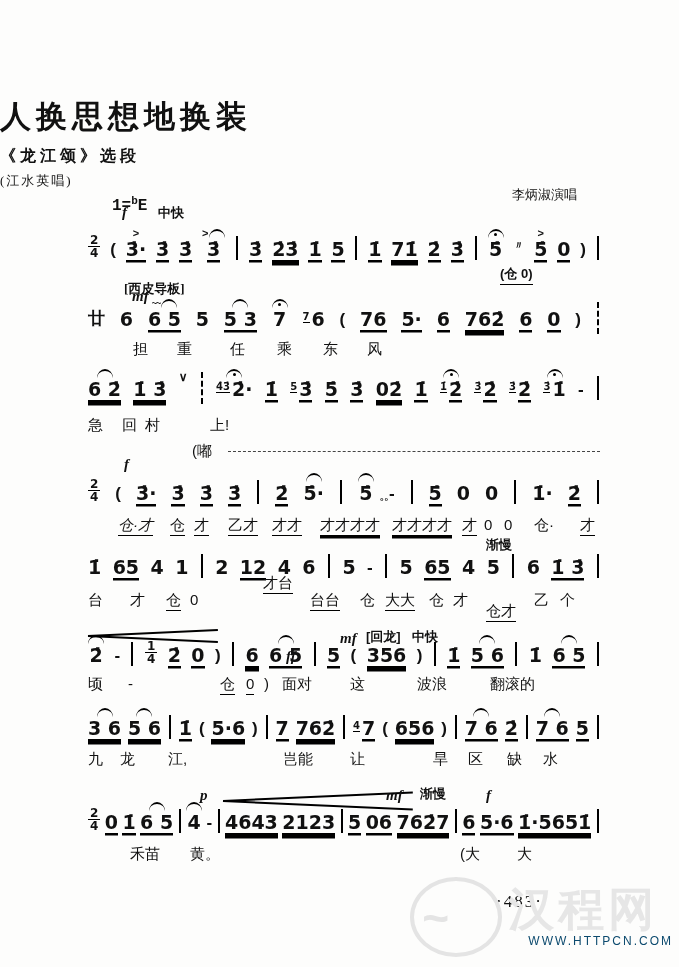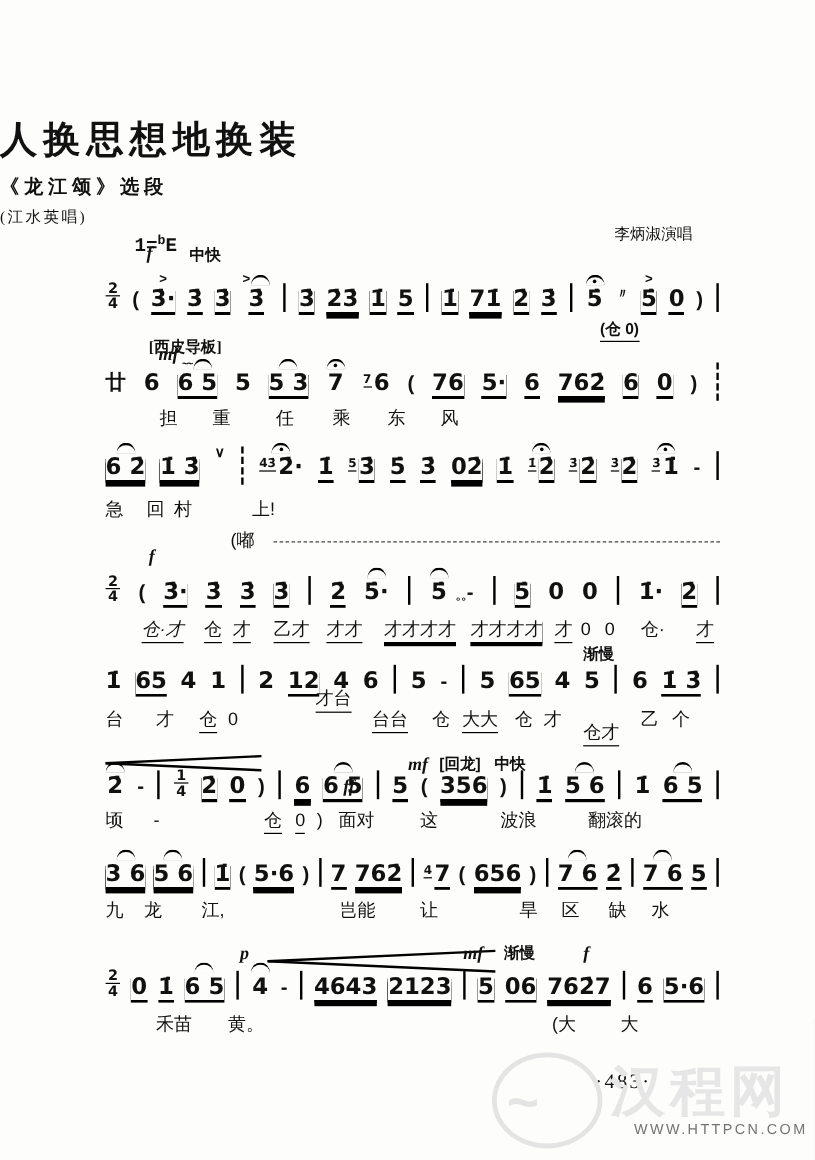--- a/index.html
+++ b/index.html
@@ -60,21 +60,21 @@
   .lu1{border-bottom:1.6px solid #000;padding-bottom:1px;}
   .lu2{border-bottom:1.6px solid #000;box-shadow:0 2.5px 0 0 #000;padding-bottom:1px;}
   .dashline{border-top:1.6px dashed #444;height:0;margin-top:9px;}
 
   .pageno{position:absolute;left:496px;top:892px;font-size:17px;letter-spacing:2px;
           font-family:"Liberation Serif",serif;}
   .wm{position:absolute;right:6px;bottom:10px;display:flex;align-items:center;gap:6px;}
   .wm-logo{width:84px;height:72px;border:4px solid #e4e4e4;border-radius:50%;position:relative;}
   .wm-logo::before{content:"~";position:absolute;left:8px;top:10px;font-size:46px;color:#e4e4e4;font-weight:bold;}
   .wm-cn{font-size:46px;color:#e6e6e6;font-weight:bold;letter-spacing:4px;line-height:1;}
-  .wm-url{font-size:12px;color:#737373;letter-spacing:2px;text-align:right;margin-top:2px;margin-left:20px;}
+  .wm-url{font-size:12px;color:#0c4a6e;letter-spacing:2px;text-align:right;margin-top:2px;margin-left:20px;}
 </style>
 </head>
 <body>
 
 <div class="page">
 
   <div class="center title">人换思想地换装</div>
   <div class="center subtitle">《龙江颂》选段</div>
   <div class="center singer">(江水英唱)</div>
 
@@ -1019,20 +1019,26 @@
           <div class="main">
             <span class="nt nu1">6</span>
           </div>
         </div>
         <div class="tok">
           <div class="topann"></div>
           <div class="main">
             <span class="nt nu1">5·6</span>
           </div>
         </div>
+        <div class="tok">
+          <div class="topann"></div>
+          <div class="main">
+            <span class="nt nu2">1̇·5651̇</span>
+          </div>
+        </div>
         <div class="bar"></div>
       </div>
       <div class="lab dyn" style="left: 112px; top: -2px;">p</div>
       <div class="lab cresc" style="left: 135px; top: 6px; width: 190px;"></div>
       <div class="lab dyn" style="left: 298px; top: -2px;">mf</div>
       <div class="lab tempo" style="left: 332px; top: -4px;">渐慢</div>
       <div class="lab dyn" style="left: 398px; top: -2px;">f</div>
       <div class="lyr" style="left: 42px; top: 56px;">禾苗</div>
       <div class="lyr" style="left: 102px; top: 56px;">黄。</div>
       <div class="lyr" style="left: 372px; top: 56px;">(大</div>

